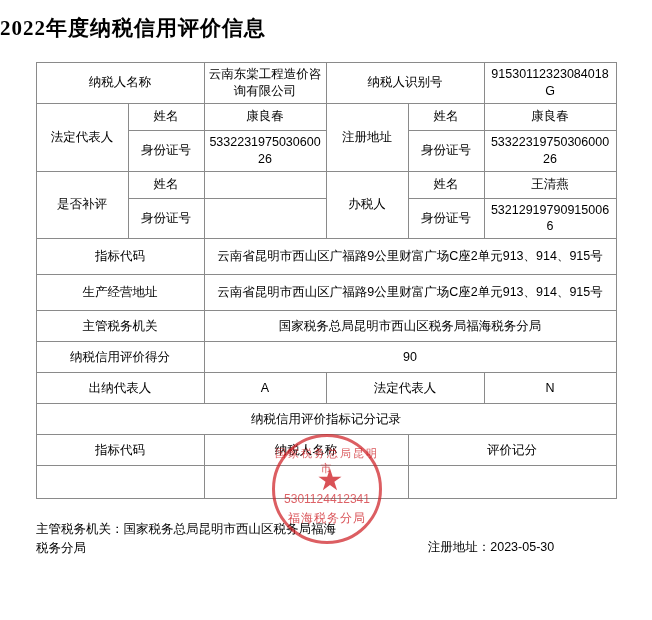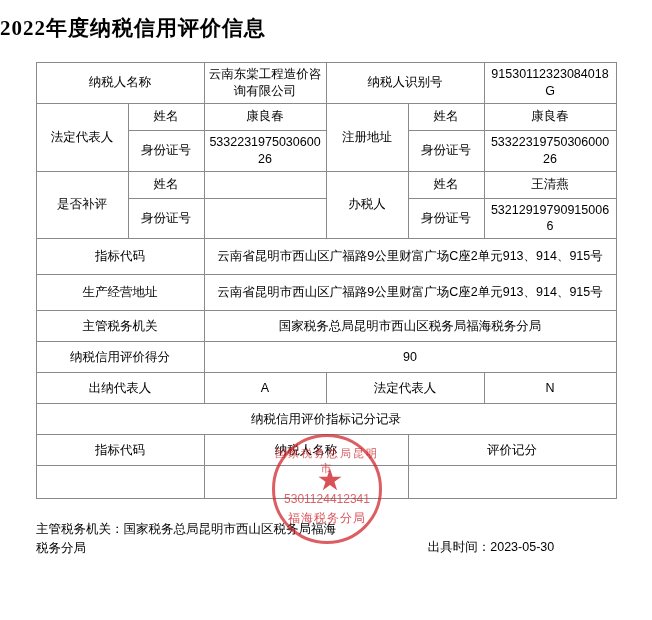--- a/index.html
+++ b/index.html
@@ -231,17 +231,17 @@
     <div class="ring"></div>
     <div class="top-text">国家税务总局昆明市</div>
     <div class="star">★</div>
     <div class="code-text">5301124412341</div>
     <div class="bottom-text">福海税务分局</div>
   </div>
 
   <div class="footer">
     <div class="footer-left">主管税务机关：国家税务总局昆明市西山区税务局福海税务分局</div>
     <div class="footer-right">
-      <span>出具时间：</span><span>2023-05-30</span>
+      <span>注册地址：</span><span>2023-05-30</span>
     </div>
   </div>
 
 </div>
 
 </body></html>

